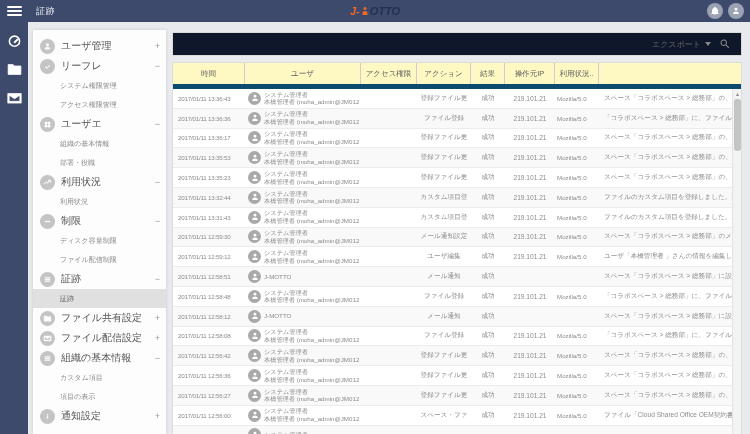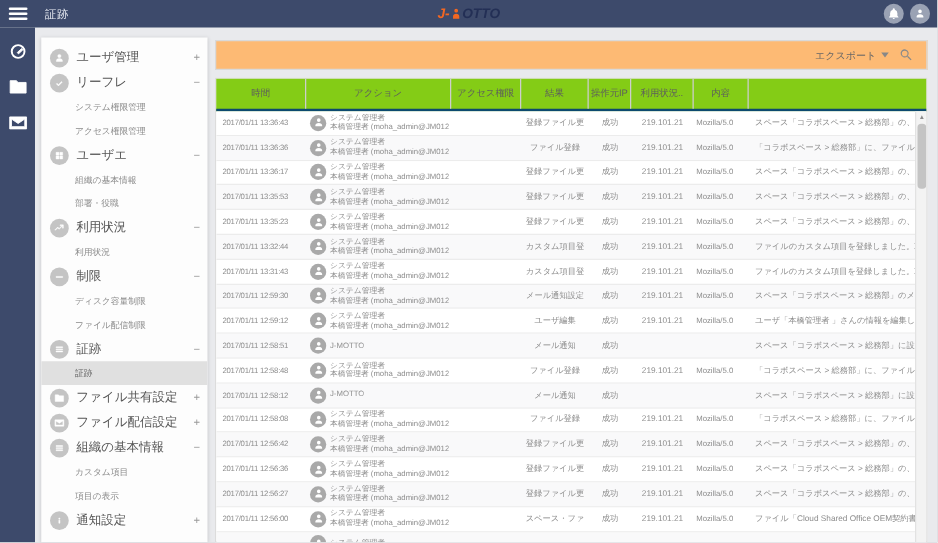--- a/index.html
+++ b/index.html
@@ -30,29 +30,29 @@
   .sb-item { height:20px; display:flex; align-items:center; padding:0 6px 0 7px; cursor:pointer; }
   .sb-ico { width:15px; height:15px; border-radius:50%; background:#c4c4c4; display:flex; align-items:center; justify-content:center; flex:0 0 15px; }
   .sb-ico svg { width:9px; height:9px; fill:#ffffff; stroke:#ffffff; }
   .sb-label { font-size:10px; color:#555; margin-left:6px; flex:1; white-space:nowrap; overflow:hidden; }
   .sb-exp { font-size:9px; color:#999; width:10px; text-align:right; }
   .sb-child { height:19px; display:flex; align-items:center; padding-left:27px; font-size:7px; color:#8a8a8a; cursor:pointer; white-space:nowrap; }
   .sb-child.sel { background:#e0e0e0; color:#666; }
 
   
   .content { position:absolute; left:172px; top:32px; width:570px; height:402px; }
-  .toolbar { height:24px; background:#fdba74; border:1px solid #d9d9d9; display:flex; align-items:center; justify-content:flex-end; padding-right:10px; gap:8px; }
+  .toolbar { height:24px; background:#0f172a; border:1px solid #d9d9d9; display:flex; align-items:center; justify-content:flex-end; padding-right:10px; gap:8px; }
   .export-btn { display:flex; align-items:center; gap:4px; font-size:8px; color:#666; cursor:pointer; }
   .caret { width:0; height:0; border-left:3px solid transparent; border-right:3px solid transparent; border-top:4px solid #888; }
   .search-btn { cursor:pointer; display:flex; align-items:center; }
   .search-btn svg { width:12px; height:12px; fill:#8a8a8a; }
 
   
   .tablewrap { position:absolute; top:30px; left:0; width:570px; height:372px; background:#ffffff; border:1px solid #dcdcdc; }
-  .thead { display:grid; grid-template-columns:72px 116px 56px 54px 34px 50px 44px minmax(0,1fr) 9px; height:26px; background:#84cc16; border-bottom:2px solid #0c4a6e; }
+  .thead { display:grid; grid-template-columns:72px 116px 56px 54px 34px 50px 44px minmax(0,1fr) 9px; height:26px; background:#fef9c3; border-bottom:5px solid #0c4a6e; }
   .th { display:flex; align-items:center; justify-content:center; font-size:7.5px; color:#5d5d5d; border-right:1px solid #cdcdcd; white-space:nowrap; overflow:hidden; }
   .th:last-child { border-right:none; }
   .tbody { position:relative; height:345px; overflow:hidden; }
   .tr { display:grid; grid-template-columns:72px 116px 56px 54px 34px 50px 44px minmax(0,1fr) 9px; height:19.8px; border-bottom:1px solid #ececec; background:#ffffff; cursor:pointer; }
   .tr:nth-child(even) { background:#f9f9fa; }
   .td { display:flex; align-items:center; font-size:6.6px; color:#8c8c8c; white-space:nowrap; overflow:hidden; }
   .td.c0 { padding-left:5px; font-size:6.2px; letter-spacing:-0.2px; color:#8c8c8c; }
   .td.c1 { padding-left:3px; gap:3px; }
   .td.c2, .td.c3, .td.c4, .td.c5 { justify-content:center; }
   .td.c6 { padding-left:2px; font-size:6.2px; }
@@ -225,26 +225,26 @@
       <div class="search-btn">
         <svg viewBox="0 0 24 24">
             <path d="M15.5 14h-.8l-.3-.3a6.5 6.5 0 1 0-.7.7l.3.3v.8l5 5 1.5-1.5zm-6 0A4.5 4.5 0 1 1 14 9.5 4.5 4.5 0 0 1 9.5 14z"></path>
           </svg>
       </div>
     </div>
 
     <div class="tablewrap">
       <div class="thead">
           <div class="th">時間</div>
+          <div class="th">ユーザ</div>
+          <div class="th">アクセス権限</div>
           <div class="th">アクション</div>
-          <div class="th">アクセス権限</div>
           <div class="th">結果</div>
           <div class="th">操作元IP</div>
           <div class="th">利用状況..</div>
-          <div class="th">内容</div>
           <div class="th"></div>
         </div>
       <div class="tbody">
 
       <div class="tr">
        <div class="td c0">2017/01/11 13:36:43</div>
        <div class="td c1">
               <span class="avatar">
                 <svg viewBox="0 0 24 24">
                   <path d="M12 11a3.5 3.5 0 1 0-3.5-3.5A3.5 3.5 0 0 0 12 11zm0 2c-4 0-6.5 2-6.5 4.5V19h13v-1.5C18.5 15 16 13 12 13z"></path>

